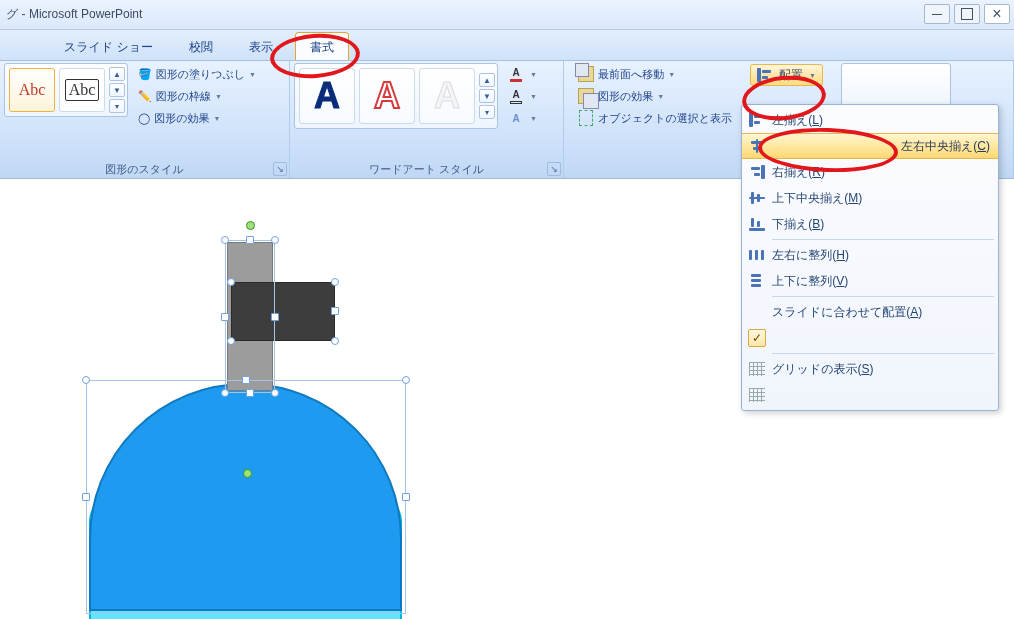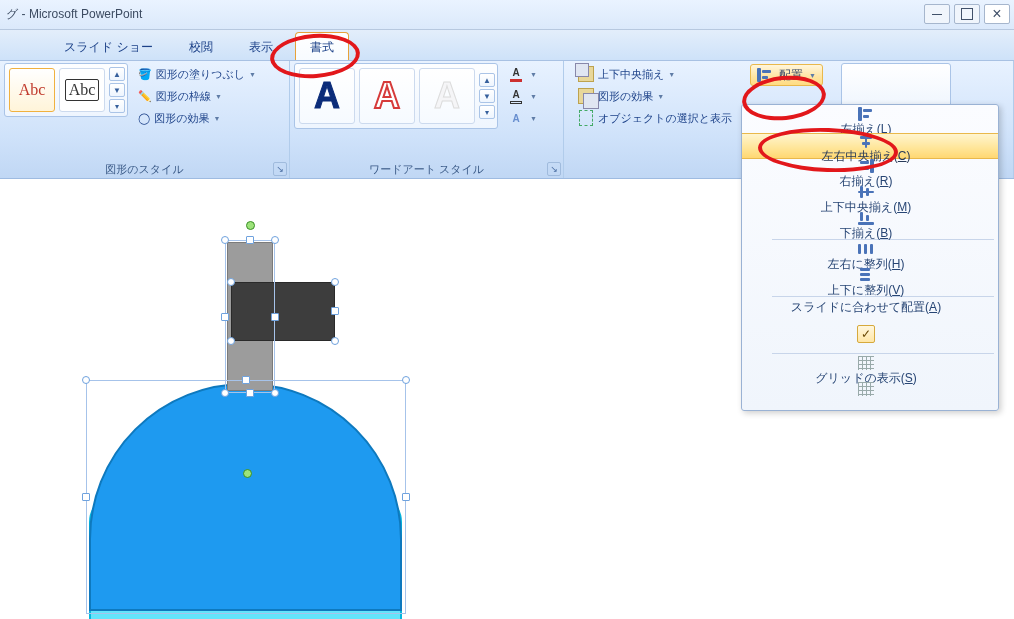--- a/index.html
+++ b/index.html
@@ -64,21 +64,21 @@
   .icon16.back::after{ content:""; position:absolute; left:4px; top:4px; width:14px; height:14px; background:#e0e6f2; border:1px solid #88a; }
   .icon16.front::before{ content:""; position:absolute; left:-4px; top:-4px; width:12px; height:12px; background:#e0e6f2; border:1px solid #88a; }
   .icon-sel { width:16px; height:16px; display:inline-block; position:relative; }
   .icon-sel::before{ content:""; position:absolute; left:1px; top:0; width:12px; height:14px; border:1px dashed #4a6; }
 
   
   .arrange-btn { height:22px; border:1px solid #e9b84b; background:linear-gradient(#fff6dc,#ffe4a0 60%,#ffdc82 100%); border-radius:3px; display:flex; align-items:center; padding:0 6px; gap:6px; color:#3a4968; }
 
   
   .menu { position:absolute; left:741px; top:104px; width:258px; background:linear-gradient(#fbfcff,#f0f5fc); border:1px solid #9ab2d4; border-radius:3px; box-shadow:2px 2px 6px rgba(0,0,0,0.2); padding:2px 0; z-index:20; }
-  .menu .row { height:26px; display:flex; align-items:center; padding-right:8px; position:relative;flex-direction:column; }
+  .menu .row { height:26px; display:flex; align-items:center; padding-right:8px; position:relative; }
   .menu .iconcol { width:30px; display:flex; justify-content:center; align-items:center; }
   .menu .label { flex:1; color:#274574; font-size:12px; }
   .menu .row.hov { background:linear-gradient(#fff5cf,#ffe597 60%,#ffd772); border-top:1px solid #e9b84b; border-bottom:1px solid #e9b84b;text-align:right; }
   .menu .row.hov .label{ color:#283a59; }
   .menu .sep { height:1px; margin:2px 4px 2px 30px; background:#c8d5ea; }
   .menu .checkcol { width:30px; display:flex; justify-content:center; align-items:center; }
   .menu .check { width:18px; height:18px; border:1px solid #d6a93c; background:linear-gradient(#fff7de,#ffe6a6); display:flex; align-items:center; justify-content:center; color:#6b4a08; font-size:12px; border-radius:2px;}
   .ul { text-decoration:underline; }
 
   
@@ -214,21 +214,21 @@
     </div>
     <div class="group-label">ワードアート スタイル</div>
     <div class="dlg-launch">↘</div>
   </div>
 
   <div class="group" style="flex:1">
     <div class="group-body" style="gap:8px">
       <div class="stackcol">
         <div class="smallbtn">
             <span class="icon16 front"></span>
-            <span>上下中央揃え</span>
+            <span>最前面へ移動</span>
             <span class="dd-arrow">▼</span>
           </div>
         <div class="smallbtn">
             <span class="icon16 back"></span>
             <span>図形の効果</span>
             <span class="dd-arrow">▼</span>
           </div>
         <div class="smallbtn">
             <span class="icon-sel"></span>
             <span>オブジェクトの選択と表示</span>

